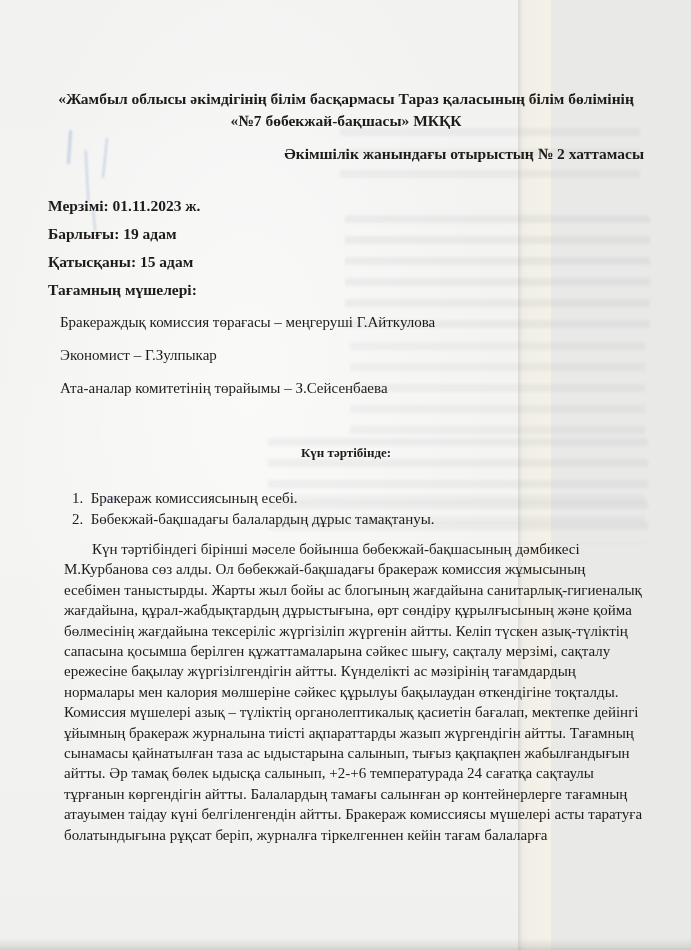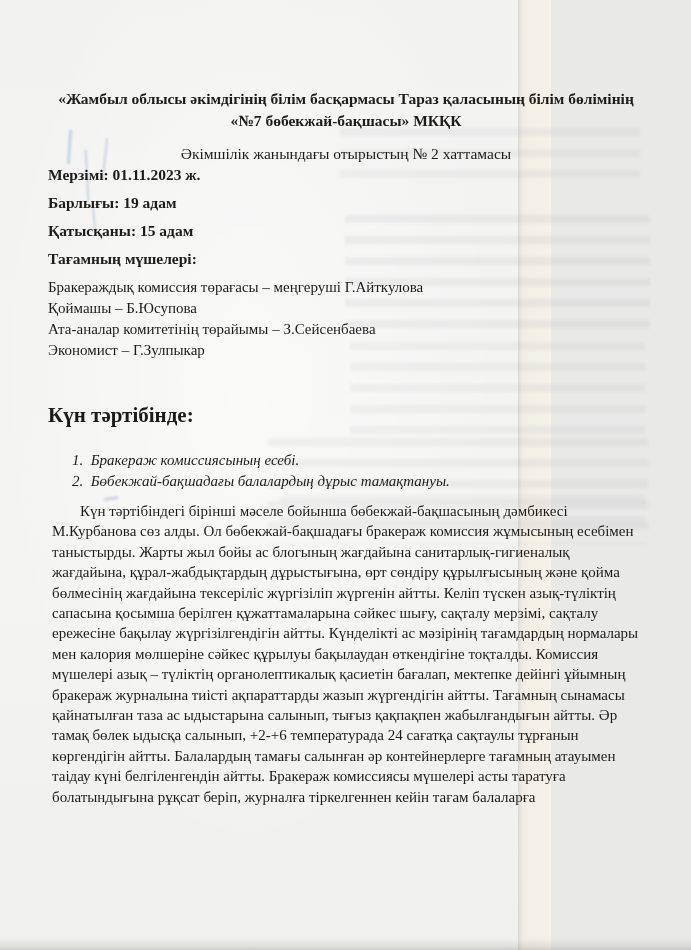--- a/index.html
+++ b/index.html
@@ -48,36 +48,36 @@
   .bm2{left:86px;top:150px;width:2px;height:52px;transform:rotate(-3deg);}
   .bm3{left:104px;top:138px;width:2px;height:40px;transform:rotate(6deg);}
   .bm4{left:93px;top:205px;width:2px;height:26px;transform:rotate(-5deg);}
   .bm5{left:104px;top:497px;width:14px;height:3px;transform:rotate(-8deg);}
   
   .doc{position:absolute;left:48px;top:88px;width:596px;}
   .org-title{
     font-weight:bold;text-align:center;font-size:15.5px;line-height:22px;margin:0;
   }
   .protocol-title{
-    font-weight:normal;text-align:center;font-size:15.5px;line-height:22px;margin:11px 0 0 0;
+    font-weight:bold;text-align:right;font-size:15.5px;line-height:22px;margin:11px 0 0 0;
   }
-  .meta{}
+  .meta{margin-top:31px;}
   .meta-line{font-weight:bold;font-size:15.5px;line-height:20px;margin:0 0 8px 0;}
   .members{margin-top:1px;}
-  .member-line{font-size:15px;line-height:21px;margin:0;}
+  .member-line{font-size:15px;line-height:21px;margin:12px;}
   .agenda-heading{
-    font-weight:bold;font-size:21px;line-height:20px;margin:44px 0 0 0;
+    font-weight:bold;text-align:center;font-size:13px;line-height:20px;margin:44px 0 0 0;
   }
-  .agenda-list{margin:25px 0 0 0;padding:0 0 0 24px;list-style:none;counter-reset:ag;font-style:italic;}
+  .agenda-list{margin:25px 0 0 0;padding:0 0 0 24px;list-style:none;counter-reset:ag;}
   .agenda-list li{
     counter-increment:ag;font-size:15px;line-height:21px;margin:0;
   }
   .agenda-list li::before{content:counter(ag) ".\00a0\00a0";}
   .minutes{
-    margin:9px 0 0 4px;font-size:15px;line-height:20.4px;text-indent:28px;
+    margin:9px 0 0 16px;font-size:15px;line-height:20.4px;text-indent:28px;
     text-align:left;
   }
 </style>
 </head>
 <body>
 
 <div class="scan">
 
   <div class="edge-right"></div>
   <div class="edge-bottom"></div>
@@ -100,23 +100,22 @@
 
     <div class="meta">
       <p class="meta-line">Мерзімі: 01.11.2023 ж.</p>
       <p class="meta-line">Барлығы: 19 адам</p>
       <p class="meta-line">Қатысқаны: 15 адам</p>
       <p class="meta-line">Тағамның мүшелері:</p>
     </div>
 
     <div class="members">
       <p class="member-line">Бракераждық комиссия төрағасы – меңгеруші Г.Айткулова</p>
-      <p class="member-line">Қоймашы – Б.Юсупова</p>
+      <p class="member-line">Экономист – Г.Зулпыкар</p>
       <p class="member-line">Ата-аналар комитетінің төрайымы – З.Сейсенбаева</p>
-      <p class="member-line">Экономист – Г.Зулпыкар</p>
     </div>
 
     <p class="agenda-heading">Күн тәртібінде:</p>
 
     <ol class="agenda-list">
       <li>Бракераж комиссиясының есебі.</li>
       <li>Бөбекжай-бақшадағы балалардың дұрыс тамақтануы.</li>
     </ol>
 
     <p class="minutes">Күн тәртібіндегі бірінші мәселе бойынша бөбекжай-бақшасының дәмбикесі М.Курбанова сөз алды. Ол бөбекжай-бақшадағы бракераж комиссия жұмысының есебімен таныстырды. Жарты жыл бойы ас блогының жағдайына санитарлық-гигиеналық жағдайына, құрал-жабдықтардың дұрыстығына, өрт сөндіру құрылғысының және қойма бөлмесінің жағдайына тексеріліс жүргізіліп жүргенін айтты. Келіп түскен азық-түліктің сапасына қосымша берілген құжаттамаларына сәйкес шығу, сақталу мерзімі, сақталу ережесіне бақылау жүргізілгендігін айтты. Күнделікті ас мәзірінің тағамдардың нормалары мен калория мөлшеріне сәйкес құрылуы бақылаудан өткендігіне тоқталды. Комиссия мүшелері азық – түліктің органолептикалық қасиетін бағалап, мектепке дейінгі ұйымның бракераж журналына тиісті ақпараттарды жазып жүргендігін айтты. Тағамның сынамасы қайнатылған таза ас ыдыстарына салынып, тығыз қақпақпен жабылғандығын айтты. Әр тамақ бөлек ыдысқа салынып, +2-+6 температурада 24 сағатқа сақтаулы тұрғанын көргендігін айтты. Балалардың тамағы салынған әр контейнерлерге тағамның атауымен таідау күні белгіленгендін айтты. Бракераж комиссиясы мүшелері асты таратуға болатындығына рұқсат беріп, журналға тіркелгеннен кейін тағам балаларға</p>

